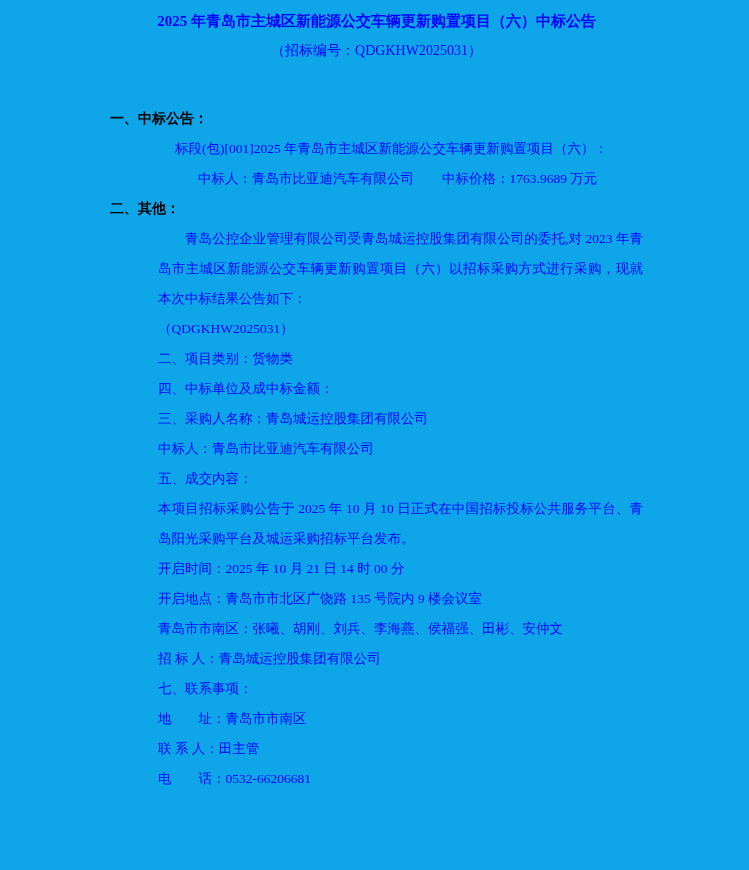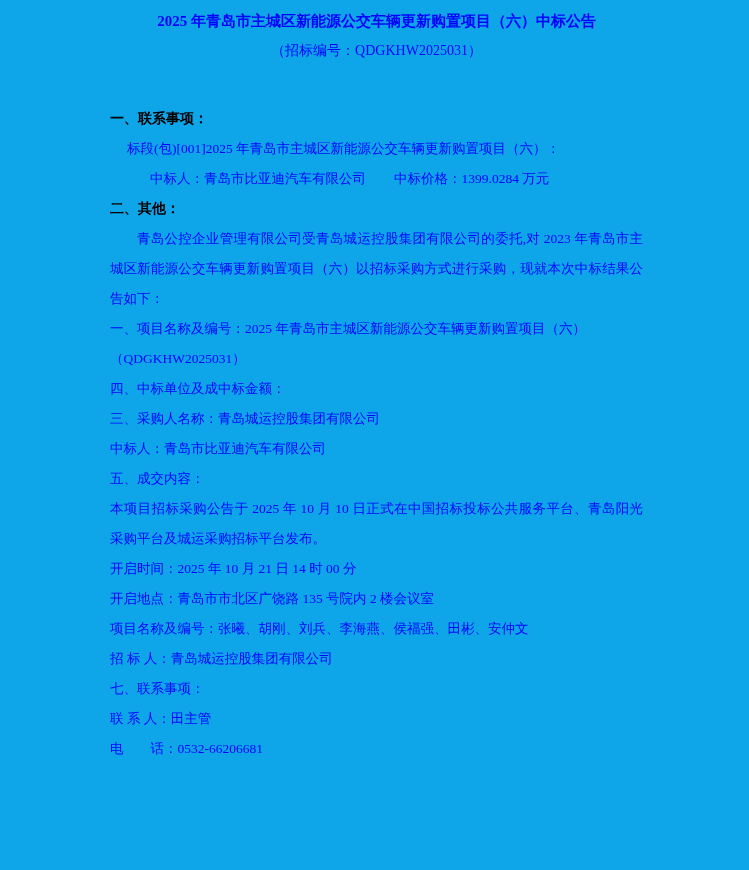--- a/index.html
+++ b/index.html
@@ -35,20 +35,21 @@
     text-align: center;
   }
   .content {
     margin-top: 38px;
   }
   .line {
     color: #0000ff;
     font-size: 13.5px;
     line-height: 30px;
     white-space: pre-wrap;
+    margin-left: 48px;
   }
   .heading {
     color: #000000;
     font-weight: bold;
     font-size: 14px;
     line-height: 30px;
   }
   .indent-1 { padding-left: 17px; }
   .indent-2 { padding-left: 40px; }
   .justify {
@@ -62,56 +63,57 @@
 <body>
 
 <div class="doc">
 
   <div class="title">2025 年青岛市主城区新能源公交车辆更新购置项目（六）中标公告</div>
 
   <div class="subtitle">（招标编号：QDGKHW2025031）</div>
 
   <div class="content">
 
-    <div class="heading">一、联系事项：</div>
+    <div class="heading">一、中标公告：</div>
 
     <div class="line indent-1">标段(包)[001]2025 年青岛市主城区新能源公交车辆更新购置项目（六）：</div>
 
-    <div class="line indent-2"><span>中标人：青岛市比亚迪汽车有限公司</span><span class="price-gap">中标价格：1399.0284 万元</span></div>
+    <div class="line indent-2"><span>中标人：青岛市比亚迪汽车有限公司</span><span class="price-gap">中标价格：1763.9689 万元</span></div>
 
     <div class="heading">二、其他：</div>
 
     <div class="line justify first-indent">青岛公控企业管理有限公司受青岛城运控股集团有限公司的委托,对 2023 年青岛市主城区新能源公交车辆更新购置项目（六）以招标采购方式进行采购，现就本次中标结果公告如下：</div>
 
-    <div class="line">一、项目名称及编号：2025 年青岛市主城区新能源公交车辆更新购置项目（六）</div>
 
     <div class="line">（QDGKHW2025031）</div>
 
+    <div class="line">二、项目类别：货物类</div>
 
     <div class="line">四、中标单位及成中标金额：</div>
 
     <div class="line">三、采购人名称：青岛城运控股集团有限公司</div>
 
     <div class="line">中标人：青岛市比亚迪汽车有限公司</div>
 
 
     <div class="line">五、成交内容：</div>
 
     <div class="line justify">本项目招标采购公告于 2025 年 10 月 10 日正式在中国招标投标公共服务平台、青岛阳光采购平台及城运采购招标平台发布。</div>
 
     <div class="line">开启时间：2025 年 10 月 21 日 14 时 00 分</div>
 
-    <div class="line">开启地点：青岛市市北区广饶路 135 号院内 2 楼会议室</div>
+    <div class="line">开启地点：青岛市市北区广饶路 135 号院内 9 楼会议室</div>
 
-    <div class="line">项目名称及编号：张曦、胡刚、刘兵、李海燕、侯福强、田彬、安仲文</div>
+    <div class="line">青岛市市南区：张曦、胡刚、刘兵、李海燕、侯福强、田彬、安仲文</div>
 
 
     <div class="line">招 标 人：青岛城运控股集团有限公司</div>
 
     <div class="line">七、联系事项：</div>
 
+    <div class="line">地　　址：青岛市市南区</div>
 
     <div class="line">联 系 人：田主管</div>
 
     <div class="line">电　　话：0532-66206681</div>
 
   </div>
 </div>
 
 </body></html>

